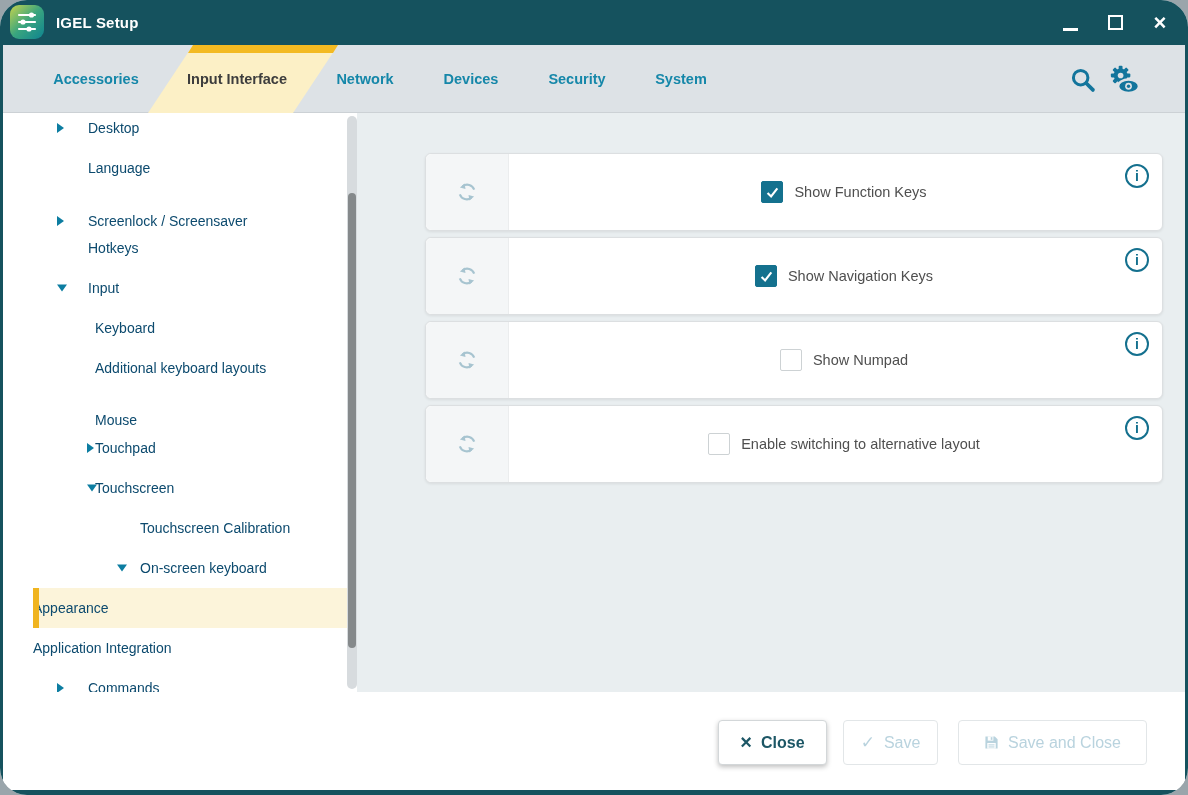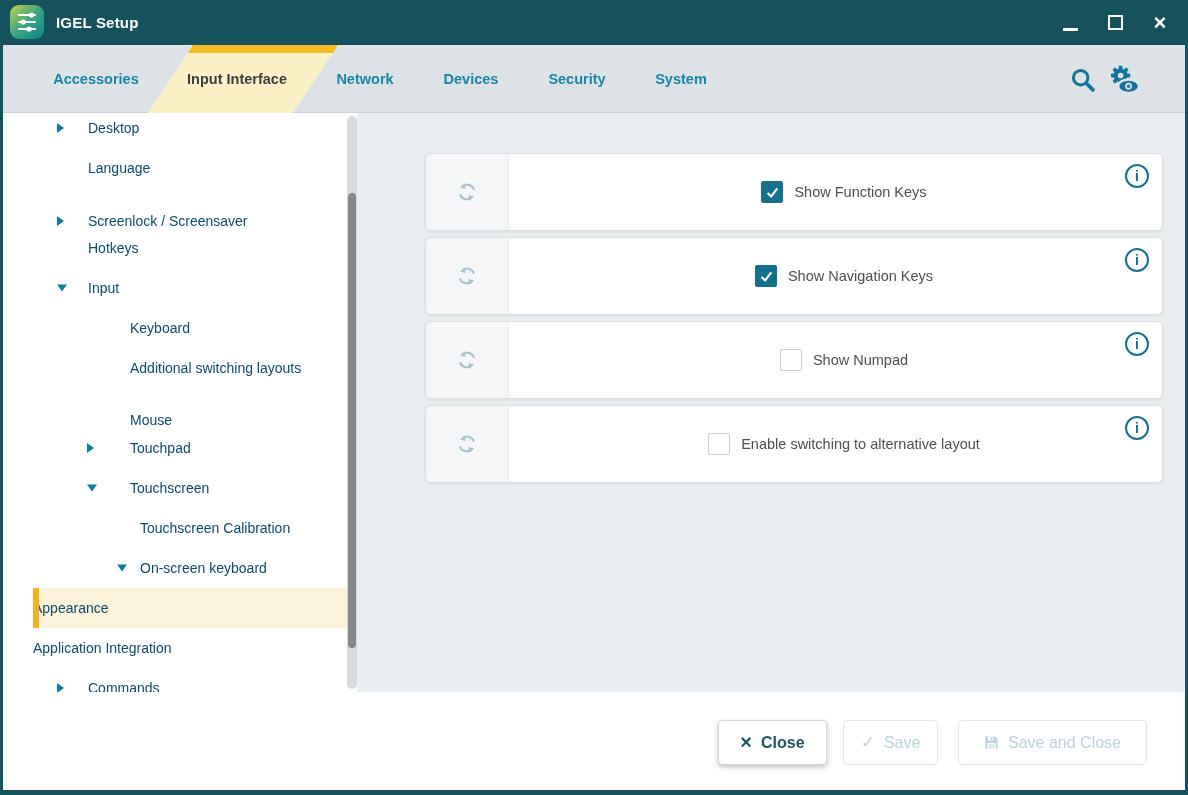--- a/index.html
+++ b/index.html
@@ -1,17 +1,17 @@
 <!DOCTYPE html>
 <html><head>
 <meta charset="utf-8">
 <style>
   html,body{margin:0;padding:0;background:#9aa5ab;}
   #stage{position:relative;width:1188px;height:795px;background:#fff;overflow:hidden;
-         font-family:"Liberation Sans",sans-serif;-webkit-font-smoothing:antialiased;}
+         font-family:"Liberation Sans",sans-serif;border-radius:27px;-webkit-font-smoothing:antialiased;}
   
   .titlebar{position:absolute;left:0;top:0;width:1188px;height:45px;background:#15525e;}
   .app-logo{position:absolute;left:10px;top:5px;width:34px;height:34px;}
   .win-title{position:absolute;left:56px;top:0;height:45px;line-height:45px;
              color:#fff;font-size:15px;font-weight:bold;letter-spacing:.2px;}
   .winbtn{position:absolute;top:0;width:34px;height:45px;display:flex;align-items:center;justify-content:center;cursor:default;}
   .winbtn.min{left:1053px}.winbtn.max{left:1098px}.winbtn.cls{left:1143px}
   .min-glyph{width:15px;height:2.5px;background:#fff;margin-top:14px;}
   .max-glyph{width:11px;height:11px;border:2.5px solid #fff;}
   .cls-glyph{color:#fff;font-size:22px;font-weight:bold;line-height:1;}
@@ -26,21 +26,21 @@
   .active-bar{position:absolute;left:145px;top:0;width:190px;height:8px;background:#f3ba22;
               clip-path:polygon(45px 0,190px 0,185px 8px,40px 8px);}
   .tab{position:absolute;top:0;height:68px;line-height:68px;transform:translateX(-50%);
        font-size:14.5px;font-weight:bold;color:#1587a9;white-space:nowrap;cursor:default;}
   .tab.active{color:#3d3d3d;}
   .tabicon{position:absolute;top:64px;cursor:default;}
   
   .sidebar{position:absolute;left:3px;top:113px;width:354px;height:579px;background:#fff;overflow:hidden;}
   .srow{position:absolute;left:30px;width:318px;height:40px;line-height:40px;font-size:14px;color:#0c4a6e;cursor:default;}
   .srow .slab{display:inline-block;}
-  .l1 .slab{margin-left:55px}.l2 .slab{margin-left:97px}.l3 .slab{margin-left:107px}.l4 .slab{}
+  .l1 .slab{margin-left:55px}.l2 .slab{margin-left:62px}.l3 .slab{margin-left:107px}.l4 .slab{}
   .arr{position:absolute;top:50%;width:0;height:0;transform:translateY(-50%);}
   .arr.c{border-top:5px solid transparent;border-bottom:5px solid transparent;border-left:7px solid #0c7da1;}
   .arr.e{border-left:5px solid transparent;border-right:5px solid transparent;border-top:7px solid #0c7da1;}
   .l1 .arr{left:24px}.l2 .arr{left:54px}.l3 .arr{left:84px}
   .srow.selected{background:#fcf4da;}
   .srow.selected::before{content:"";position:absolute;left:0;top:0;width:6px;height:40px;background:#f0b41f;}
   
   .scroll-track{position:absolute;left:347px;top:116px;width:10px;height:573px;background:#d7dbde;border-radius:6px;}
   .scroll-thumb{position:absolute;left:348px;top:193px;width:8px;height:455px;background:#85898b;border-radius:5px;}
   
@@ -143,21 +143,21 @@
     </svg>
   </div>
 
   <div class="sidebar">
     <div class="srow l1" style="top:-5px"><span class="arr c"></span><span class="slab">Desktop</span></div>
     <div class="srow l1" style="top:35px"><span class="slab">Language</span></div>
     <div class="srow l1" style="top:88px"><span class="arr c"></span><span class="slab">Screenlock / Screensaver</span></div>
     <div class="srow l1" style="top:115px"><span class="slab">Hotkeys</span></div>
     <div class="srow l1" style="top:155px"><span class="arr e"></span><span class="slab">Input</span></div>
     <div class="srow l2" style="top:195px"><span class="slab">Keyboard</span></div>
-    <div class="srow l2" style="top:235px"><span class="slab">Additional switching layouts</span></div>
+    <div class="srow l2" style="top:235px"><span class="slab">Additional keyboard layouts</span></div>
     <div class="srow l2" style="top:287px"><span class="slab">Mouse</span></div>
     <div class="srow l2" style="top:315px"><span class="arr c"></span><span class="slab">Touchpad</span></div>
     <div class="srow l2" style="top:355px"><span class="arr e"></span><span class="slab">Touchscreen</span></div>
     <div class="srow l3" style="top:395px"><span class="slab">Touchscreen Calibration</span></div>
     <div class="srow l3" style="top:435px"><span class="arr e"></span><span class="slab">On-screen keyboard</span></div>
     <div class="srow l4 selected" style="top:475px"><span class="slab">Appearance</span></div>
     <div class="srow l4" style="top:515px"><span class="slab">Application Integration</span></div>
     <div class="srow l1" style="top:555px"><span class="arr c"></span><span class="slab">Commands</span></div>
   </div>
   <div class="scroll-track"></div>

